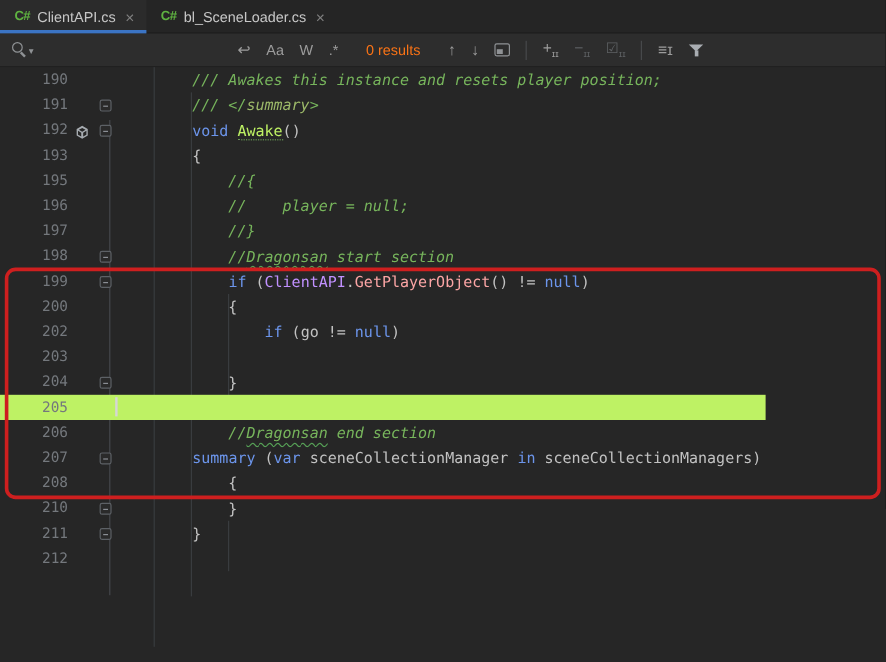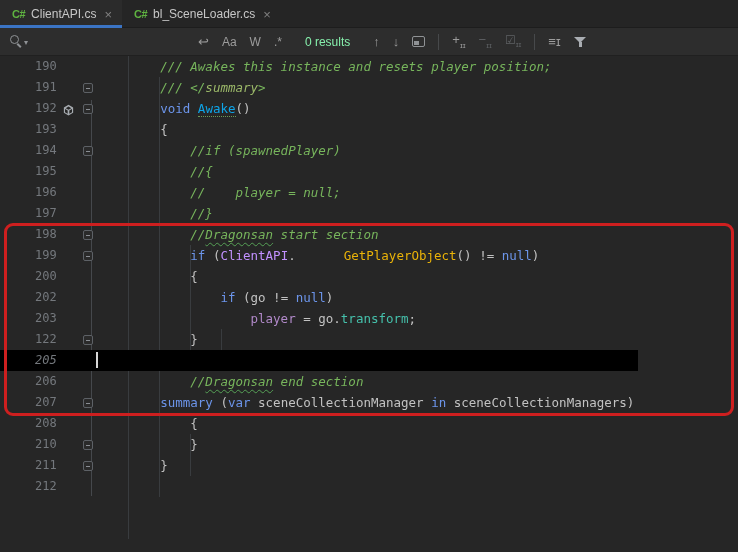--- a/index.html
+++ b/index.html
@@ -28,52 +28,52 @@
                       border:1.5px solid #8f9295; border-radius:50%; }
   .searchicon .tailp { position:absolute; left:8px; top:8px; width:5px; height:1.5px;
                        background:#8f9295; transform:rotate(45deg); transform-origin:0 0; }
   .searchicon .caretdn { position:absolute; left:14px; top:3px; font-size:8px; color:#8f9295; }
   .tool-icons { position:absolute; left:198px; top:0; height:27px;
                 display:flex; align-items:center; gap:13px; }
   .ticon { color:#9c9c9c; font-size:13px; line-height:1; }
   .ticon.small { font-size:12px; }
   .ticon.dim { color:#5e6164; }
   .ticon sub { font-size:8px; }
-  .results { color:#86efac; font-size:12px; margin:0 10px; }
+  .results { color:#f97316; font-size:12px; margin:0 10px; }
   .vsep { width:1px; height:16px; background:#47494b; }
   .boxicon { position:relative; width:13px; height:11px; border:1px solid #8f9295; border-radius:2px; }
   .boxicon::after { content:""; position:absolute; left:1px; bottom:1px; width:5px; height:4px; background:#8f9295; }
   .funnel { position:relative; width:13px; height:12px; }
   .funnel::before { content:""; position:absolute; left:0; top:1px;
     border-left:6.5px solid transparent; border-right:6.5px solid transparent;
     border-top:6px solid #a9adb2; }
   .funnel::after { content:""; position:absolute; left:5px; top:6px; width:3px; height:5px; background:#a9adb2; }
   
   .editor { position:absolute; left:0; top:56px; width:738px; height:496px;
             font-family:"DejaVu Sans Mono", monospace; }
   .guide { position:absolute; width:1px; background:#393c3f; }
   .foldline { position:absolute; left:91px; top:44px; width:1px; height:396px; background:#45484c; }
   .row { position:relative; height:21px; width:638px; }
-  .row.current { background:#000000;font-style:italic; }
+  .row.current { background:#bef264; }
   .num { position:absolute; left:35px; top:0; line-height:21px;
          font-size:12px; color:#74787d; }
   .gizmo { position:absolute; left:62px; top:4px; }
   .fold { position:absolute; left:83px; top:6px; width:10px; height:10px;
           border:1px solid #5d6166; border-radius:2px; background:#2a2a2a; }
   .fold::after { content:""; position:absolute; left:2px; right:2px; top:4px; height:1px; background:#8a8e94; }
   .text { position:absolute; left:100px; top:0; line-height:21px; font-size:12.5px;
           white-space:pre; }
   .caret { position:absolute; left:96px; top:2px; width:2px; height:16px; background:#d6d6d6; }
   
   .tk-p  { color:#c2c2c2; }
   .tk-k  { color:#6c95eb; }
   .tk-t  { color:#c191ff; }
   .tk-td { color:#c191ff; border-bottom:1px dotted #6a9955; }
-  .tk-m  { color:#eab308;margin-left:48px; }
-  .tk-md { color:#0ea5e9; border-bottom:1px dotted #6a9955; }
+  .tk-m  { color:#fca5a5; }
+  .tk-md { color:#bef264; border-bottom:1px dotted #6a9955; }
   .tk-pr { color:#45c0ab; }
   .tk-f  { color:#b189c9; }
   .tk-c  { color:#77b55c; font-style:italic; }
   .tk-dt { color:#9cb969; font-style:italic; }
   .tk-cw { color:#77b55c; font-style:italic;
            text-decoration:underline wavy #55a055 1px; text-underline-offset:3px; }
   
   .redbox { position:absolute; left:4px; top:223px; width:730px; height:193px;
             border:3px solid #ce1f1f; border-radius:9px; pointer-events:none; }
 </style>
@@ -145,25 +145,20 @@
               <path fill="#a6abb0" d="M8 1l5.7 3.3v6.6L8 14.2 2.3 10.9V4.3L8 1zm0 2.2L4.6 5.1 8 7.1l3.4-2L8 3.2zM3.7 6.2v3.9L7 12V8.1L3.7 6.2zm8.6 0L9 8.1V12l3.3-1.9V6.2z"></path>
             </svg></span>
           <span class="fold"></span>
           <span class="text"><span class="tk-p">        </span><span class="tk-k">void</span><span class="tk-p"> </span><span class="tk-md">Awake</span><span class="tk-p">()</span></span>
         </div>
         <div class="row">
           <span class="num">193</span>
           <span class="text"><span class="tk-p">        {</span></span>
         </div>
         <div class="row">
-          <span class="num">194</span>
-          <span class="fold"></span>
-          <span class="text"><span class="tk-c">            //if (spawnedPlayer)</span></span>
-        </div>
-        <div class="row">
           <span class="num">195</span>
           <span class="text"><span class="tk-c">            //{</span></span>
         </div>
         <div class="row">
           <span class="num">196</span>
           <span class="text"><span class="tk-c">            //    player = null;</span></span>
         </div>
         <div class="row">
           <span class="num">197</span>
           <span class="text"><span class="tk-c">            //}</span></span>
@@ -181,24 +176,23 @@
         <div class="row">
           <span class="num">200</span>
           <span class="text"><span class="tk-p">            {</span></span>
         </div>
         <div class="row">
           <span class="num">202</span>
           <span class="text"><span class="tk-p">                </span><span class="tk-k">if</span><span class="tk-p"> (go != </span><span class="tk-k">null</span><span class="tk-p">)</span></span>
         </div>
         <div class="row">
           <span class="num">203</span>
-          <span class="text"><span class="tk-p">                    </span><span class="tk-f">player</span><span class="tk-p"> = go.</span><span class="tk-pr">transform</span><span class="tk-p">;</span></span>
-        </div>
-        <div class="row">
-          <span class="num">122</span>
+        </div>
+        <div class="row">
+          <span class="num">204</span>
           <span class="fold"></span>
           <span class="text"><span class="tk-p">            }</span></span>
         </div>
         <div class="row current">
           <span class="num">205</span>
           <span class="text"></span>
           <span class="caret"></span>
         </div>
         <div class="row">
           <span class="num">206</span>

